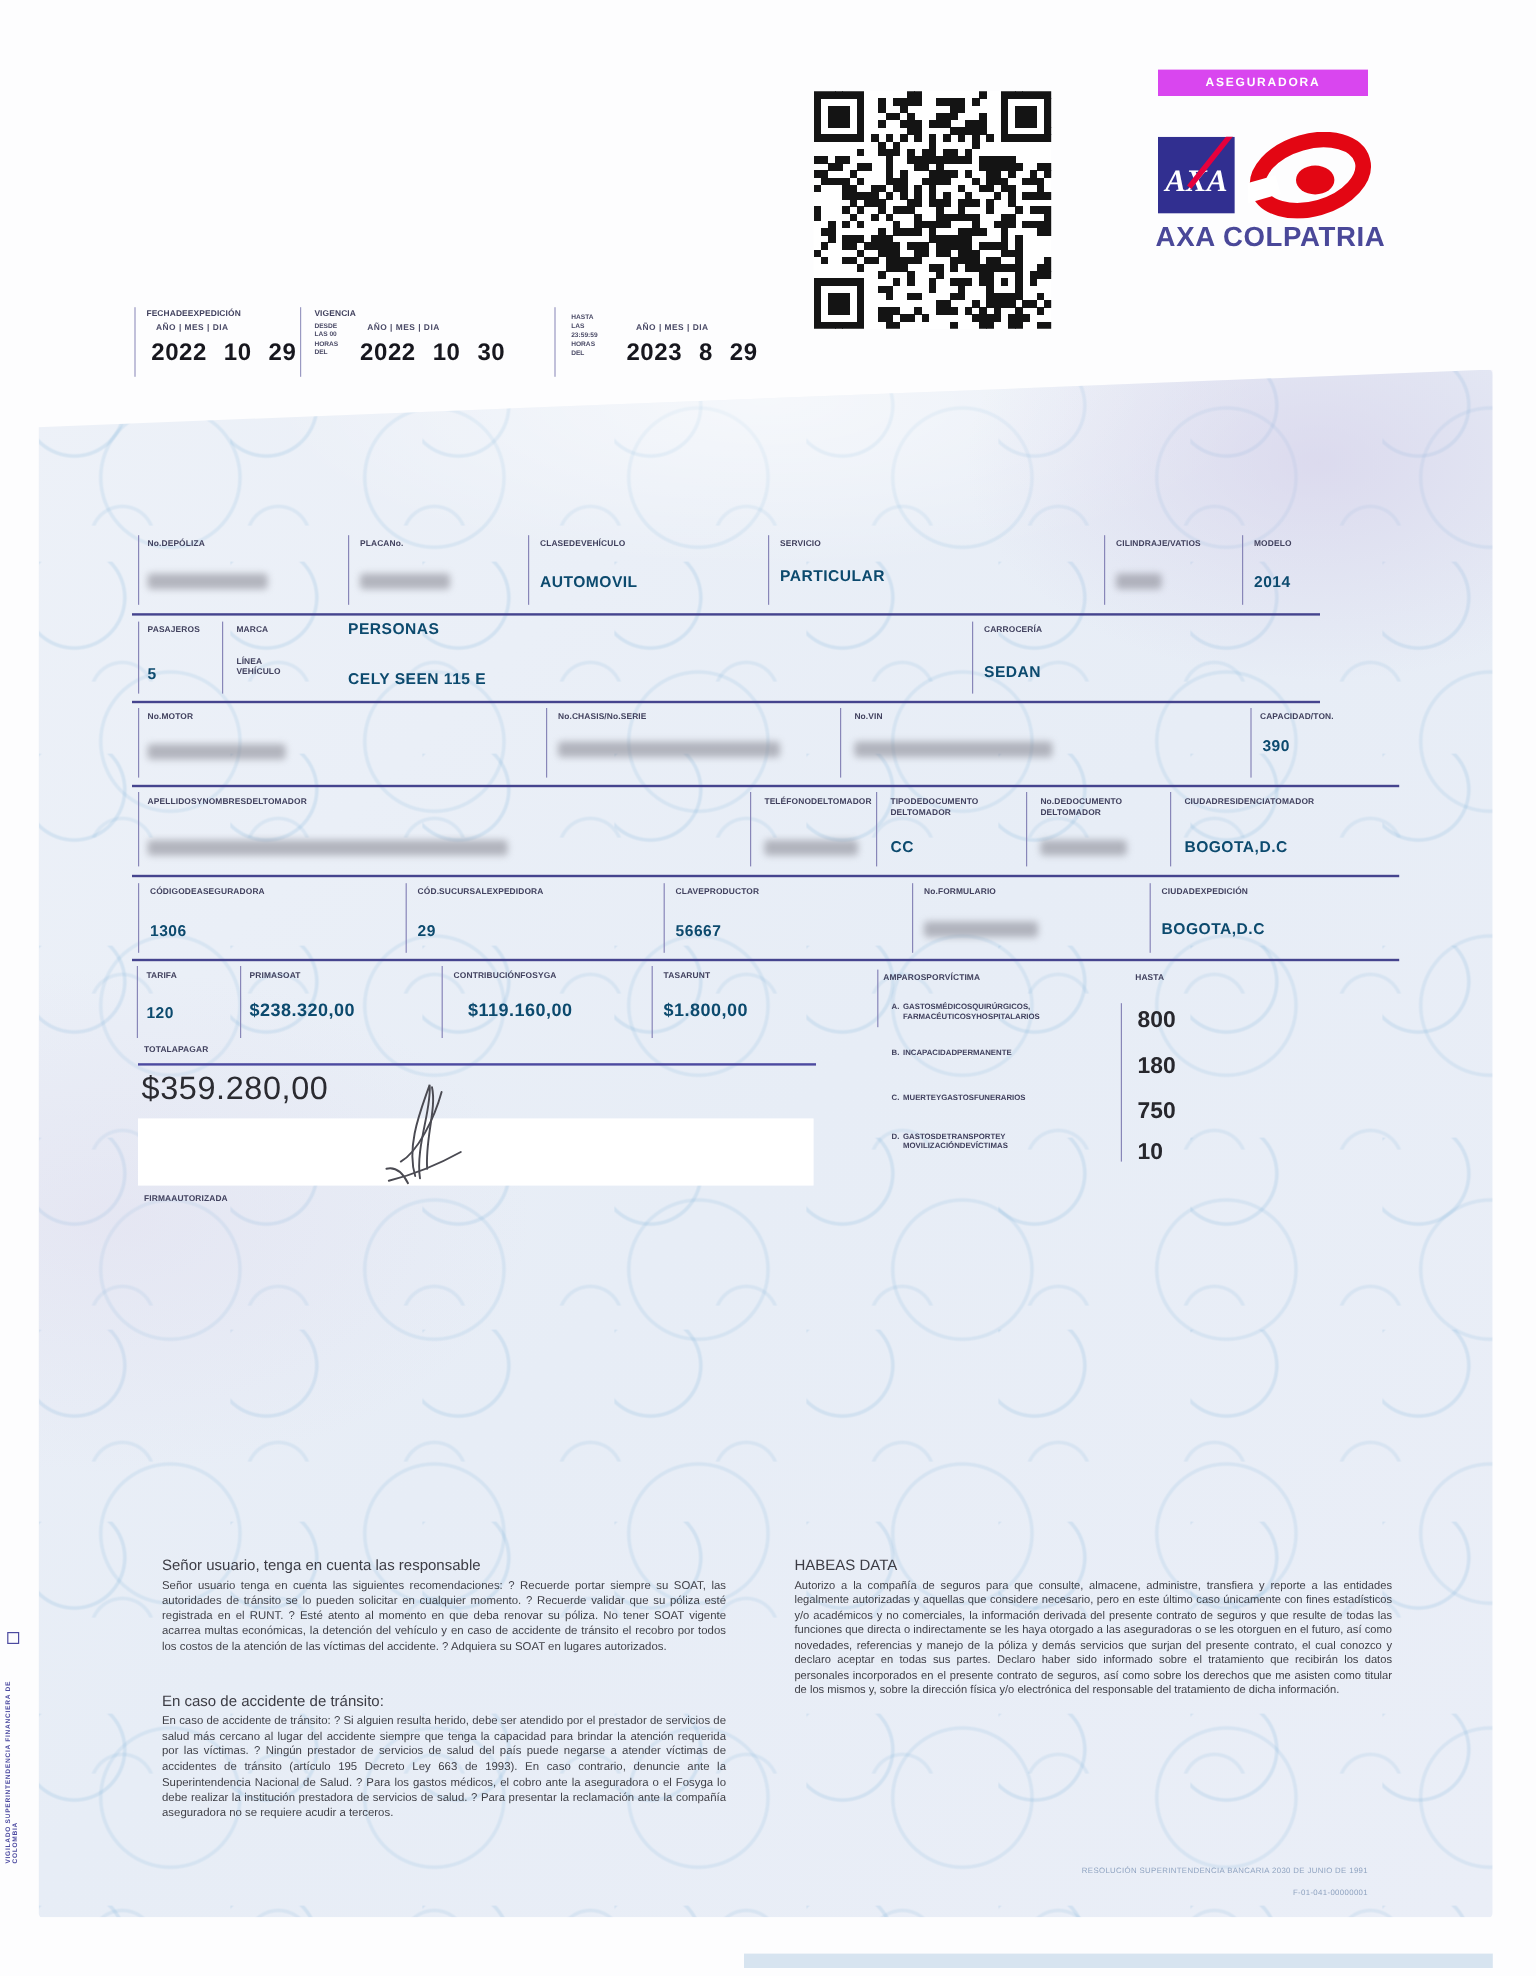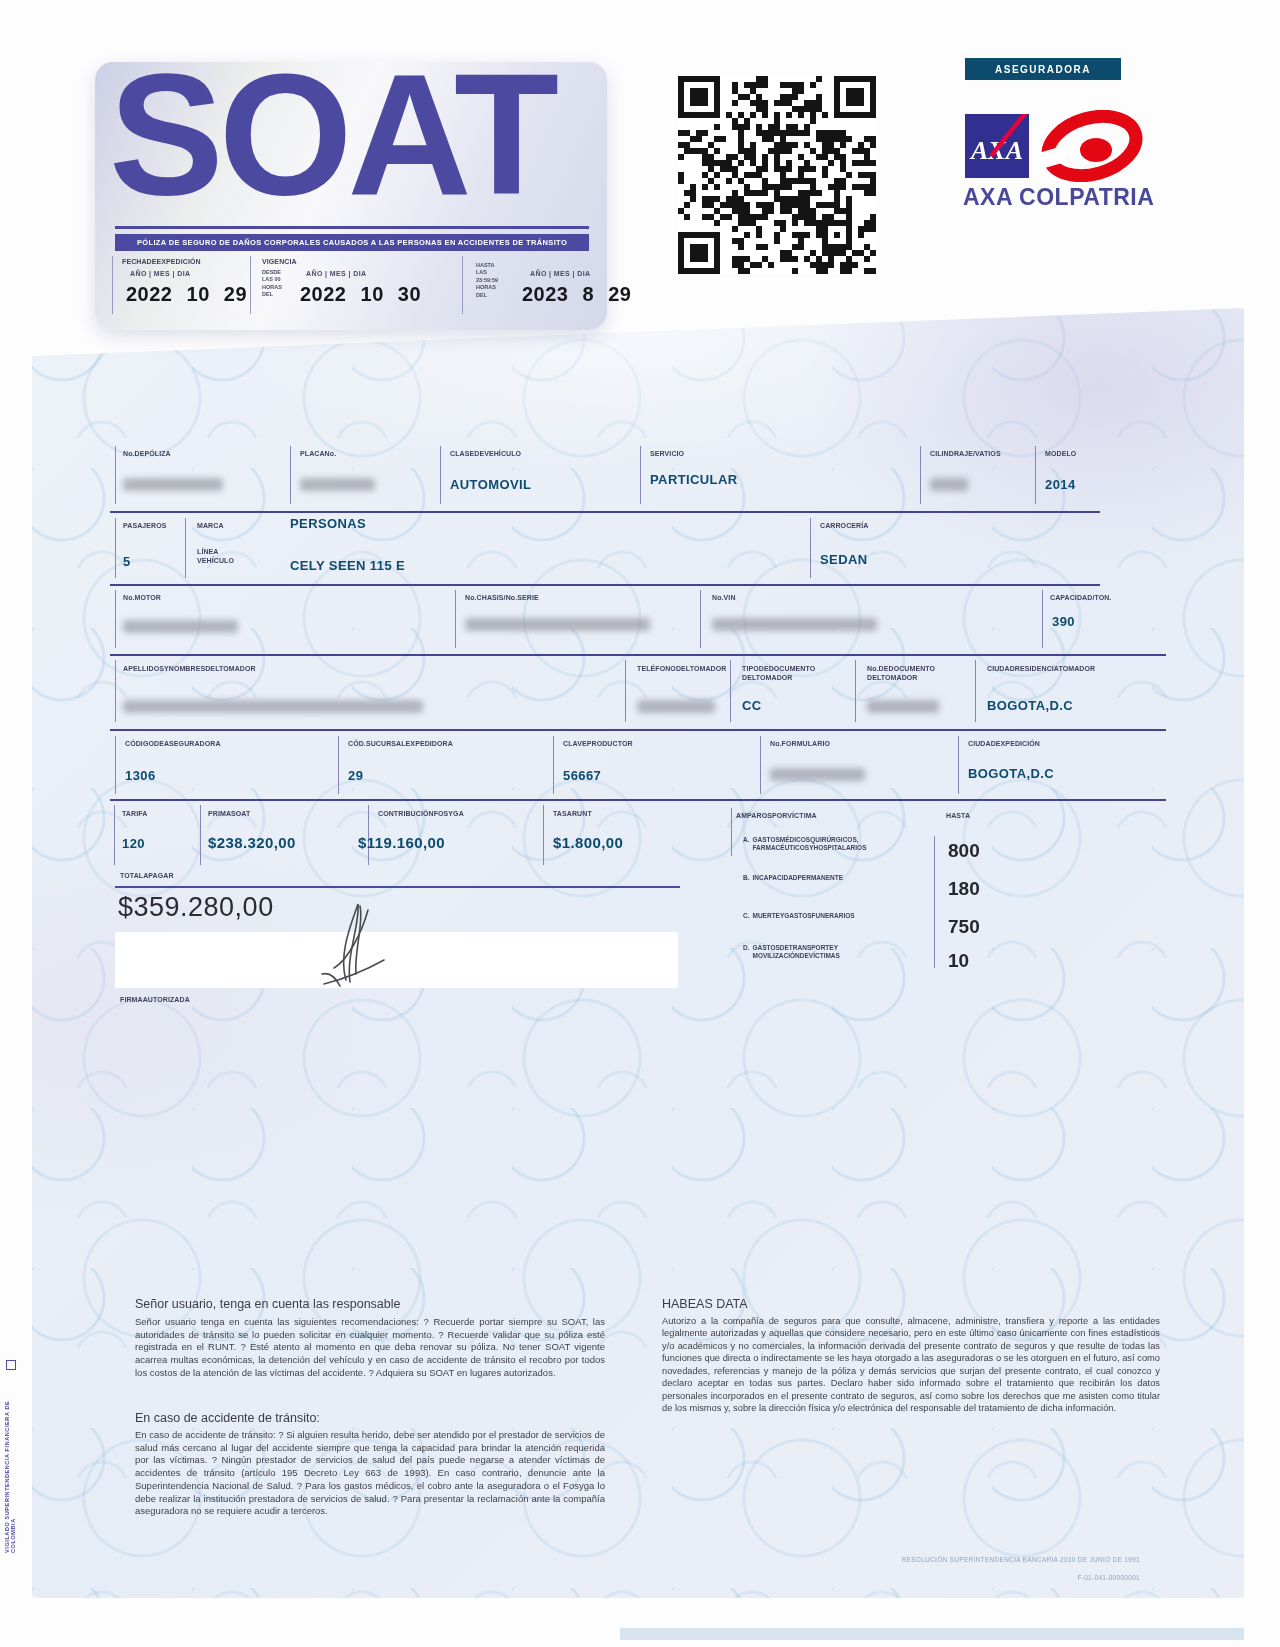--- a/index.html
+++ b/index.html
@@ -22,21 +22,21 @@
        line-height:1.25;white-space:pre-line;}
   .dcols{position:absolute;font-size:7px;font-weight:600;color:#4a4a66;letter-spacing:.4px;}
   .dprefix{position:absolute;font-size:5.5px;font-weight:600;color:#4a4a66;line-height:1.35;
            white-space:pre-line;}
   .dateval{position:absolute;font-size:20px;font-weight:700;color:#17171e;
            word-spacing:8px;letter-spacing:.5px;}
   .dsep{position:absolute;width:1px;background:#9a99c2;}
 
   
   .qr{position:absolute;left:678px;top:76px;width:198px;height:198px;background:#ffffff;}
-  .badge{position:absolute;left:965px;top:58px;width:156px;height:22px;background:#0c4a6e;
+  .badge{position:absolute;left:965px;top:58px;width:175px;height:22px;background:#d946ef;
          color:#ffffff;font-size:10px;font-weight:700;letter-spacing:1.5px;
          display:flex;align-items:center;justify-content:center;}
   .axa-logo{position:absolute;left:965px;top:114px;width:64px;height:64px;}
   .colp-logo{position:absolute;left:1040px;top:110px;width:104px;height:72px;}
   .axa-wordmark{position:absolute;left:963px;top:184px;width:200px;font-size:23px;font-weight:600;
                 color:#4a4899;letter-spacing:.5px;white-space:nowrap;}
 
   
   .panel{position:absolute;left:32px;top:308px;width:1212px;height:1290px;border-radius:4px;
          clip-path:polygon(0 48px,100% 0,100% 100%,0 100%);
@@ -82,25 +82,20 @@
 </style>
 </head>
 <body>
 
 <div class="page">
 
   <div class="panel">
     <div class="tint"></div>
   </div>
 
-  <div class="hcard">
-    <div class="soat-word">SOAT</div>
-    <div class="soat-underline"></div>
-    <div class="soat-subbar">PÓLIZA DE SEGURO DE DAÑOS CORPORALES CAUSADOS A LAS PERSONAS EN ACCIDENTES DE TRÁNSITO</div>
-  </div>
 
   <div class="dsep" style="left:112px;top:256px;height:58px"></div>
   <div class="dsep" style="left:250px;top:256px;height:58px"></div>
   <div class="dsep" style="left:462px;top:256px;height:58px"></div>
   <div class="lbl" style="left:122px;top:258px">FECHADEEXPEDICIÓN</div>
   <div class="dcols" style="left:130px;top:270px">AÑO | MES | DIA</div>
   <div class="dateval" style="left:126px;top:283px">2022 10 29</div>
   <div class="lbl" style="left:262px;top:258px">VIGENCIA</div>
   <div class="dprefix" style="left:262px;top:269px">DESDE
 LAS 00
@@ -723,21 +718,21 @@
 
   <div class="vline" style="left:114px;top:805px;height:60px"></div>
   <div class="vline" style="left:200px;top:805px;height:60px"></div>
   <div class="vline" style="left:368px;top:805px;height:60px"></div>
   <div class="vline" style="left:543px;top:805px;height:60px"></div>
   <div class="lbl" style="left:122px;top:810px">TARIFA</div>
   <div class="val" style="left:122px;top:836px">120</div>
   <div class="lbl" style="left:208px;top:810px">PRIMASOAT</div>
   <div class="val val-money" style="left:208px;top:834px">$238.320,00</div>
   <div class="lbl" style="left:378px;top:810px">CONTRIBUCIÓNFOSYGA</div>
-  <div class="val val-money" style="left:358px;top:834px">$119.160,00</div>
+  <div class="val val-money" style="left:390px;top:834px">$119.160,00</div>
   <div class="lbl" style="left:553px;top:810px">TASARUNT</div>
   <div class="val val-money" style="left:553px;top:834px">$1.800,00</div>
 
   <div class="vline" style="left:731px;top:808px;height:48px"></div>
   <div class="vline" style="left:934px;top:836px;height:132px"></div>
   <div class="lbl" style="left:736px;top:812px">AMPAROSPORVÍCTIMA</div>
   <div class="lbl" style="left:946px;top:812px">HASTA</div>
   <div class="amp-item" style="left:743px;top:836px">
     <span class="amp-code">A.</span>
     <span class="amp-lbl">GASTOSMÉDICOSQUIRÚRGICOS,

